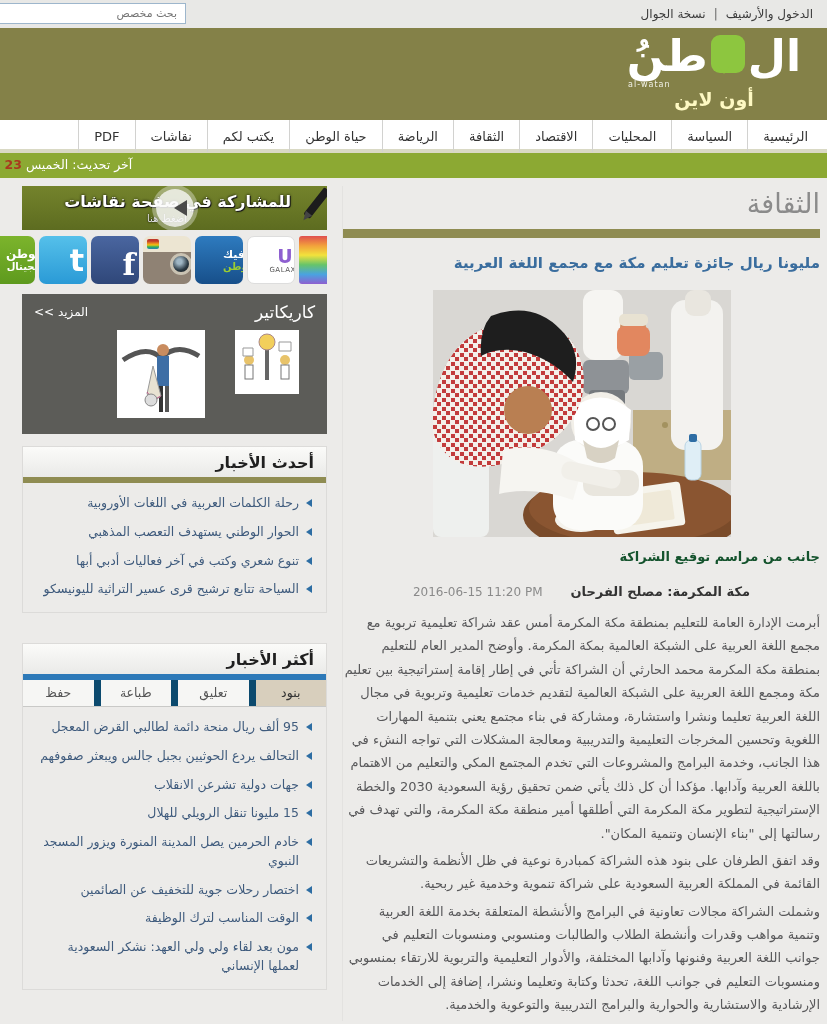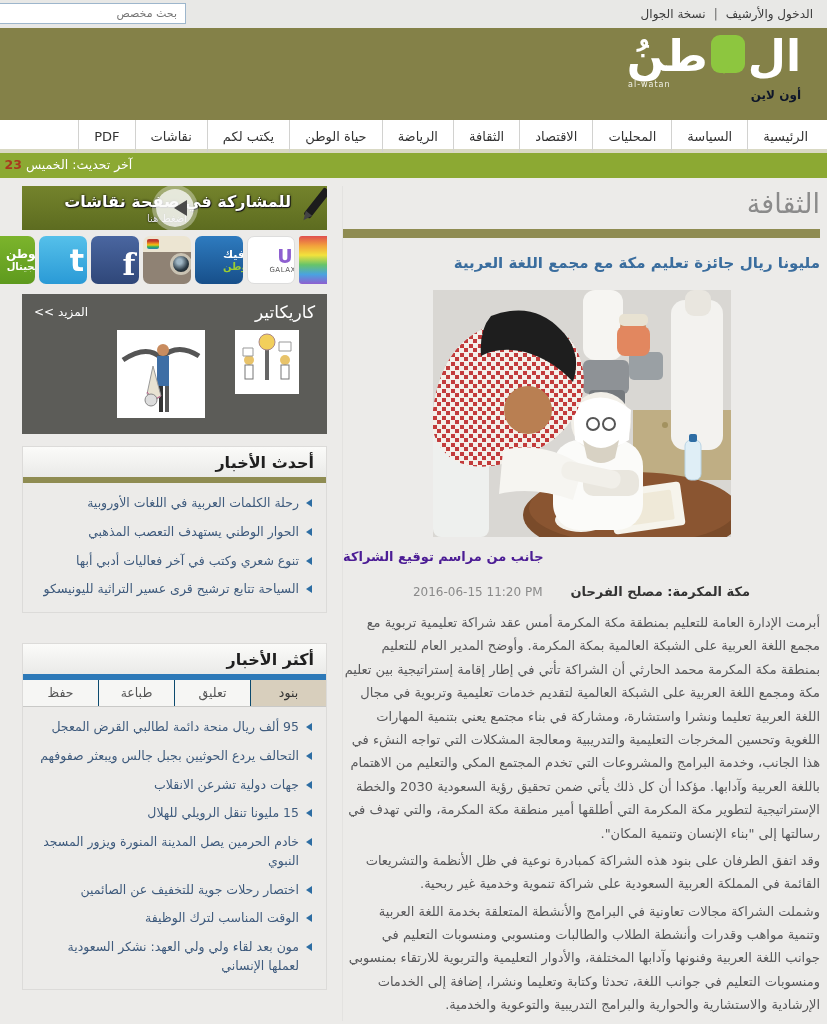--- a/index.html
+++ b/index.html
@@ -13,21 +13,21 @@
   .topbar-sep { color:#666; }
   .search-input { position:absolute; left:-14px; top:3px; width:200px; height:21px; border:1px solid #9db6cc; font-size:11px; padding:0 8px; color:#999; direction:rtl; background:#fff; font-family:"DejaVu Sans", sans-serif; }
 
   
   .header { height:92px; background:#848148; position:relative; }
   .logo { position:absolute; right:26px; top:6px; width:200px; cursor:pointer; }
   .logo-main { display:flex; direction:rtl; align-items:center; color:#fff; font-weight:bold; font-size:44px; line-height:1; }
   .logo-bubble { width:34px; height:38px; background:#8dc63f; border-radius:9px; margin:0 3px 4px 3px; position:relative; }
   .logo-bubble:after { content:""; position:absolute; bottom:-7px; left:7px; border:6px solid transparent; border-top:9px solid #8dc63f; }
   .logo-latin { position:absolute; top:46px; left:27px; font-size:8px; color:#f2f2e8; letter-spacing:1px; }
-  .logo-sub { color:#0f172a; font-size:12px; font-weight:bold; margin-top:10px; text-align:right; padding-left:26px; }
+  .logo-sub { color:#fef9c3; font-size:19px; font-weight:bold; margin-top:10px; text-align:center; padding-left:26px; }
 
   
   .nav { height:33px; background:#fff; border-bottom:4px solid #d9d9c4; display:flex; direction:rtl; align-items:stretch; padding-right:4px; }
   .nav-item { padding:16px 15px; display:flex; align-items:center; font-size:13px; color:#333; border-left:1px solid #d2d2d0; cursor:pointer; white-space:nowrap; }
 
   
   .greenbar { height:25px; background:#8ca933; position:relative; overflow:hidden; }
   .update { position:absolute; left:-30px; top:4px; white-space:nowrap; font-size:12.5px; color:#fff; direction:rtl; }
   .update .upd-date { color:#a8391f; font-weight:bold; }
 
@@ -35,21 +35,21 @@
   .content { display:flex; direction:rtl; padding:8px 7px 0 0; gap:15px; }
   .main-col { width:478px; border-left:1px solid #e3e2e0; padding-left:0; }
   .sidebar { width:305px; }
 
   
   .section-title { font-size:27px; color:#8b8b8b; font-weight:normal; margin:2px 0 10px; }
   .rule-olive { height:9px; background:#8f8c52; margin-bottom:16px; }
   .headline { display:block; color:#3a6d9e; font-weight:bold; font-size:15px; margin-bottom:18px; cursor:pointer; text-align:right; }
   .photo-wrap { width:298px; margin:0 auto; }
   .photo-wrap svg { display:block; }
-  .caption { text-align:left; color:#4c1d95; font-weight:bold; font-size:13px; margin:12px 0 20px; }
+  .caption { text-align:right; color:#14532d; font-weight:bold; font-size:13px; margin:12px 0 20px; }
   .byline-row { display:flex; direction:rtl; justify-content:center; gap:28px; align-items:baseline; margin-bottom:12px; }
   .byline { font-weight:bold; color:#333; font-size:13px; }
   .dt { color:#8a8a8a; font-size:12px; direction:ltr; unicode-bidi:embed; }
   .article-body p { color:#58585a; font-size:13px; line-height:1.8; margin:0 0 4px; text-align:right; }
 
   
   .banner { height:44px; background:linear-gradient(#74832c,#5d6c20); position:relative; overflow:hidden; margin-bottom:4px; }
   .banner-text { position:absolute; right:36px; top:6px; color:#fff; font-weight:bold; font-size:16px; text-shadow:0 0 3px #000, 1px 1px 0 #222; white-space:nowrap; }
   .banner-sub { position:absolute; right:140px; top:27px; font-size:10px; color:#ddd; text-shadow:0 0 2px #000; }
   .pen { position:absolute; right:6px; top:0; width:8px; height:34px; background:#1c1c1c; transform:rotate(38deg); border-radius:2px; }
@@ -90,21 +90,21 @@
   
   .newsbox { border:1px solid #dcdbd9; margin-bottom:30px; }
   .newsbox-head { background:linear-gradient(#fbfbf9,#eaeae8); padding:6px 12px 5px; font-size:16px; font-weight:bold; color:#1f1f1f; }
   .bar-olive { height:6px; background:#8f8c52; }
   .bar-blue { height:6px; background:#2d79b8; }
   .news-list { padding:11px 14px 13px; display:flex; flex-direction:column; gap:10px; }
   .news-item { display:flex; direction:rtl; gap:7px; align-items:flex-start; font-size:12.5px; color:#3f5b7d; line-height:1.5; cursor:pointer; }
   .blt { flex:none; margin-top:5px; width:0; height:0; border-top:4px solid transparent; border-bottom:4px solid transparent; border-right:6px solid #2d6da3; }
 
   .tabs { display:flex; direction:rtl; border-bottom:1px solid #c9c9c7; background:#f6f6f4; }
-  .tab { flex:1; text-align:center; padding:5px 0 6px; font-size:12.5px; color:#555; border-left:1px solid #0c4a6e; cursor:pointer; }
+  .tab { flex:1; text-align:center; padding:5px 0 6px; font-size:12.5px; color:#555; border-left:7px solid #0c4a6e; cursor:pointer; }
   .tab:last-child { border-left:none; }
   .tab:first-of-type { background:#d8cfbd; color:#333; }
 </style>
 </head>
 <body>
 
 <div>
 
   <div class="topbar">
     <div class="topbar-links">

